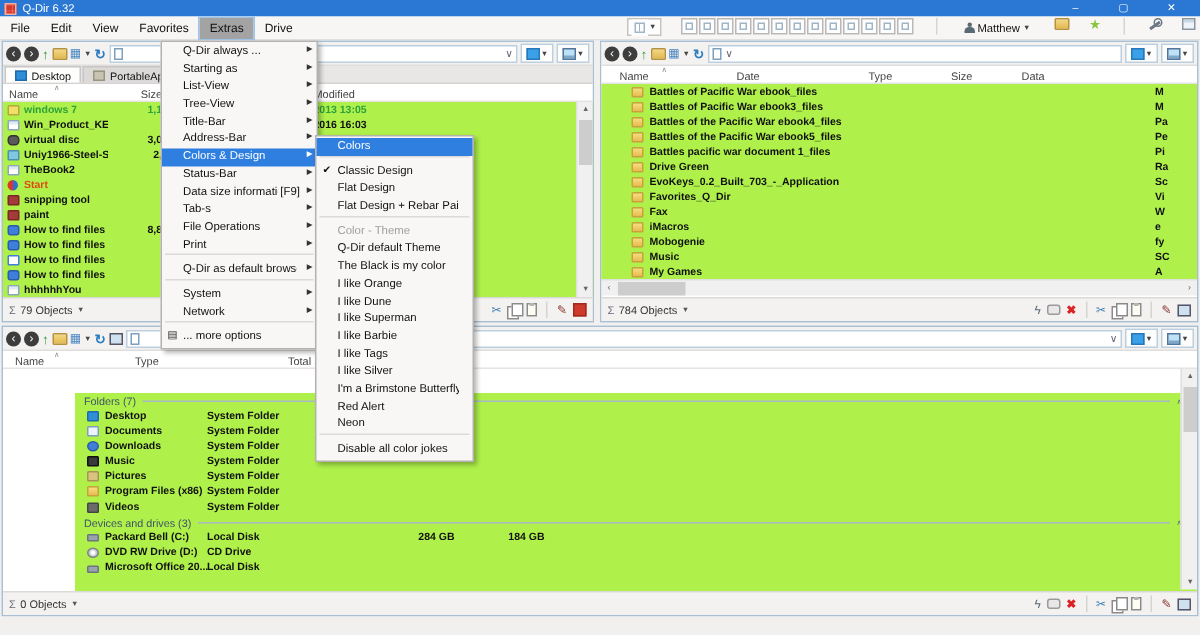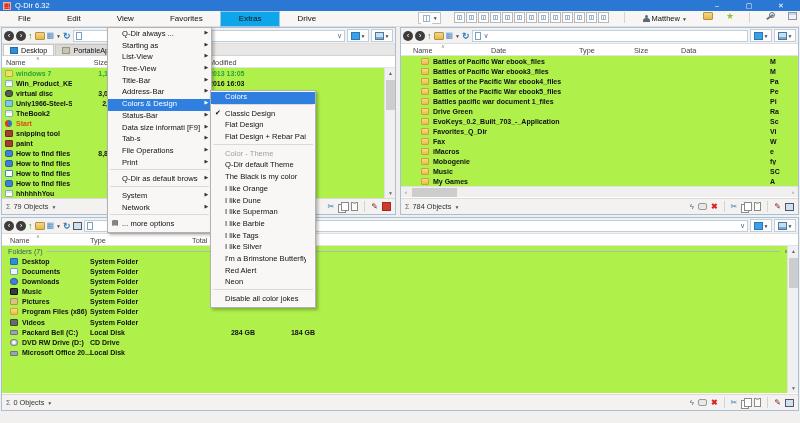--- a/index.html
+++ b/index.html
@@ -9,22 +9,22 @@
   
   .titlebar { position:absolute; left:0; top:0; width:800px; height:11px; background:#2a78d4; display:flex; align-items:center; padding:0 3px; }
   .app-icon { width:8px; height:8px; background:#d6392b; border:1px solid #f0b0a8; margin-right:4px;
               background-image:linear-gradient(#fff3 1px,transparent 1px),linear-gradient(90deg,#fff3 1px,transparent 1px); background-size:4px 4px; }
   .title-text { color:#fff; font-size:7.5px; }
   .win-controls { margin-left:auto; display:flex; height:11px; }
   .win-btn { width:32px; color:#fff; font-size:7px; text-align:center; line-height:11px; }
 
   
   .menubar { position:absolute; left:0; top:11px; width:800px; height:16px; background:#f7f6f5; border-bottom:1px solid #e2e0df; display:flex; align-items:center; font-size:8px; }
-  .menu-item { padding:0 18px; height:14px; line-height:14px; }
-  .menu-item.active-true { background:#0ea5e9; outline:1px solid #9cc3e8;text-align:center; }
+  .menu-item { padding:0 7px; height:14px; line-height:14px; }
+  .menu-item.active-true { background:#a3a3a3; outline:1px solid #9cc3e8;text-align:center; }
   .tr-tools { margin-left:auto; display:flex; align-items:flex-start; gap:13px; padding-right:3px; }
   .layout-combo { display:flex; align-items:center; gap:1px; border:1px solid #c5c4c3; background:#fdfdfd; height:12px; padding:0 2px; }
   .layout-btn { width:11px; height:11px; border:1px solid #b9b8b7; background:#fdfdfd; position:relative; }
   .layout-btn::after { content:""; position:absolute; left:2px; top:2px; right:2px; bottom:2px; border:1px solid #9fb6c8; background:linear-gradient(90deg,transparent 45%,#9fb6c8 45%,#9fb6c8 55%,transparent 55%); }
   .mini-caret { font-size:5px; color:#444; }
   .user-btn { display:flex; align-items:center; gap:2px; padding:0 3px; height:13px; font-size:7.5px; }
   .shape-person { width:7px; height:8px; position:relative; }
   .shape-person::before { content:""; position:absolute; left:2px; top:0; width:3px; height:3px; border-radius:50%; background:#5a6a75; }
   .shape-person::after  { content:""; position:absolute; left:0; top:3.5px; width:7px; height:4px; border-radius:3px 3px 0 0; background:#5a6a75; }
   .shape-folder-gold { width:10px; height:8px; background:linear-gradient(#f2d887,#e2b94e); border:1px solid #b8923b; border-radius:1px; }
@@ -65,21 +65,21 @@
   #lp .cols { top:28px; } #rp .cols { top:16px; } #bp .cols { top:16px; }
   .hcol { position:absolute; top:2px; white-space:nowrap; }
   .sortmark { position:absolute; top:-1px; font-size:5px; color:#888; }
   #lp .h-name{left:4px;}  #lp .sortmark{left:34px;} #lp .h-size{left:70px;width:36px;text-align:right;} #lp .h-mod{left:207px;}
   #rp .h-name{left:12px;} #rp .sortmark{left:40px;} #rp .h-date{left:90px;} #rp .h-type{left:178px;} #rp .h-size{left:233px;} #rp .h-tags{left:280px;}
   #bp .h-name{left:8px;}  #bp .sortmark{left:34px;} #bp .h-type{left:88px;} #bp .h-total{left:190px;}
 
   .list { position:absolute; left:0; right:0; background:#aff04b; overflow:hidden; }
   #lp .list { top:40px;  height:130px; }
   #rp .list { top:28px;  height:130px; }
-  #bp .list { top:28px;  height:147px; }
+  #bp .list { top:44px;  height:147px;margin-left:48px; }
 
   .trow { position:relative; height:10px; font-size:7px; font-weight:700; }
   .cell { position:absolute; top:1.5px; white-space:nowrap; }
   .fi { position:absolute; top:1.5px; width:8px; height:7px; border-radius:1px; }
   #lp .c-ico{left:3px;}  #lp .c-name{left:14px; max-width:56px; overflow:hidden;} #lp .c-size{left:66px;width:40px;text-align:right;} #lp .c-mod{left:207px;}
   #rp .c-ico{left:20px;} #rp .c-name{left:32px;}
   #rp .c-oico{left:358px;} #rp .c-oname{left:369px; max-width:28px; overflow:hidden;}
   #bp .c-ico{left:8px;}  #bp .c-name{left:20px;} #bp .c-type{left:88px;} #bp .c-total{left:205px;width:48px;text-align:right;} #bp .c-free{left:265px;width:48px;text-align:right;}
 
   .tone-green .cell { color:#2da23b; }
@@ -581,20 +581,26 @@
         <span class="cell c-free"></span>
       </div>
       <div class="trow kind-row">
 
         <div class="fi c-ico icon-video"></div>
         <span class="cell c-name">Videos</span>
         <span class="cell c-type">System Folder</span>
         <span class="cell c-total"></span>
         <span class="cell c-free"></span>
       </div>
+      <div class="trow kind-group">
+        <span class="glabel">Devices and drives (3)</span>
+        <span class="gline"></span>
+        <span class="gchev">∧</span>
+
+      </div>
       <div class="trow kind-row">
 
         <div class="fi c-ico icon-drive"></div>
         <span class="cell c-name">Packard Bell (C:)</span>
         <span class="cell c-type">Local Disk</span>
         <span class="cell c-total">284 GB</span>
         <span class="cell c-free">184 GB</span>
       </div>
       <div class="trow kind-row">
 

